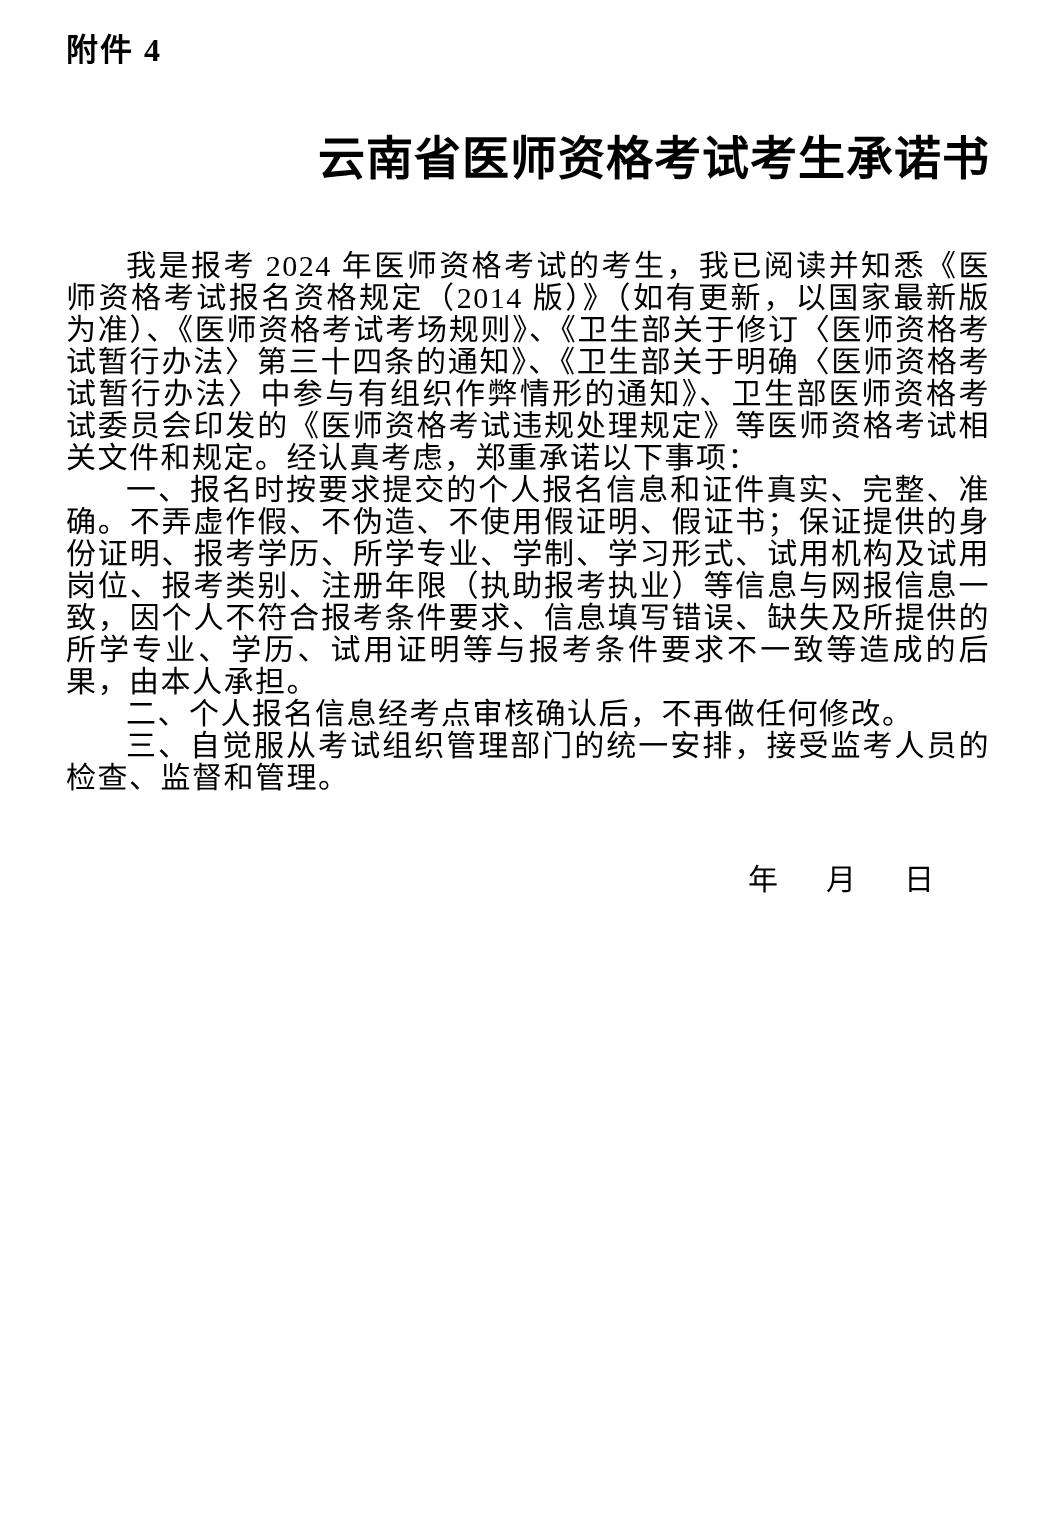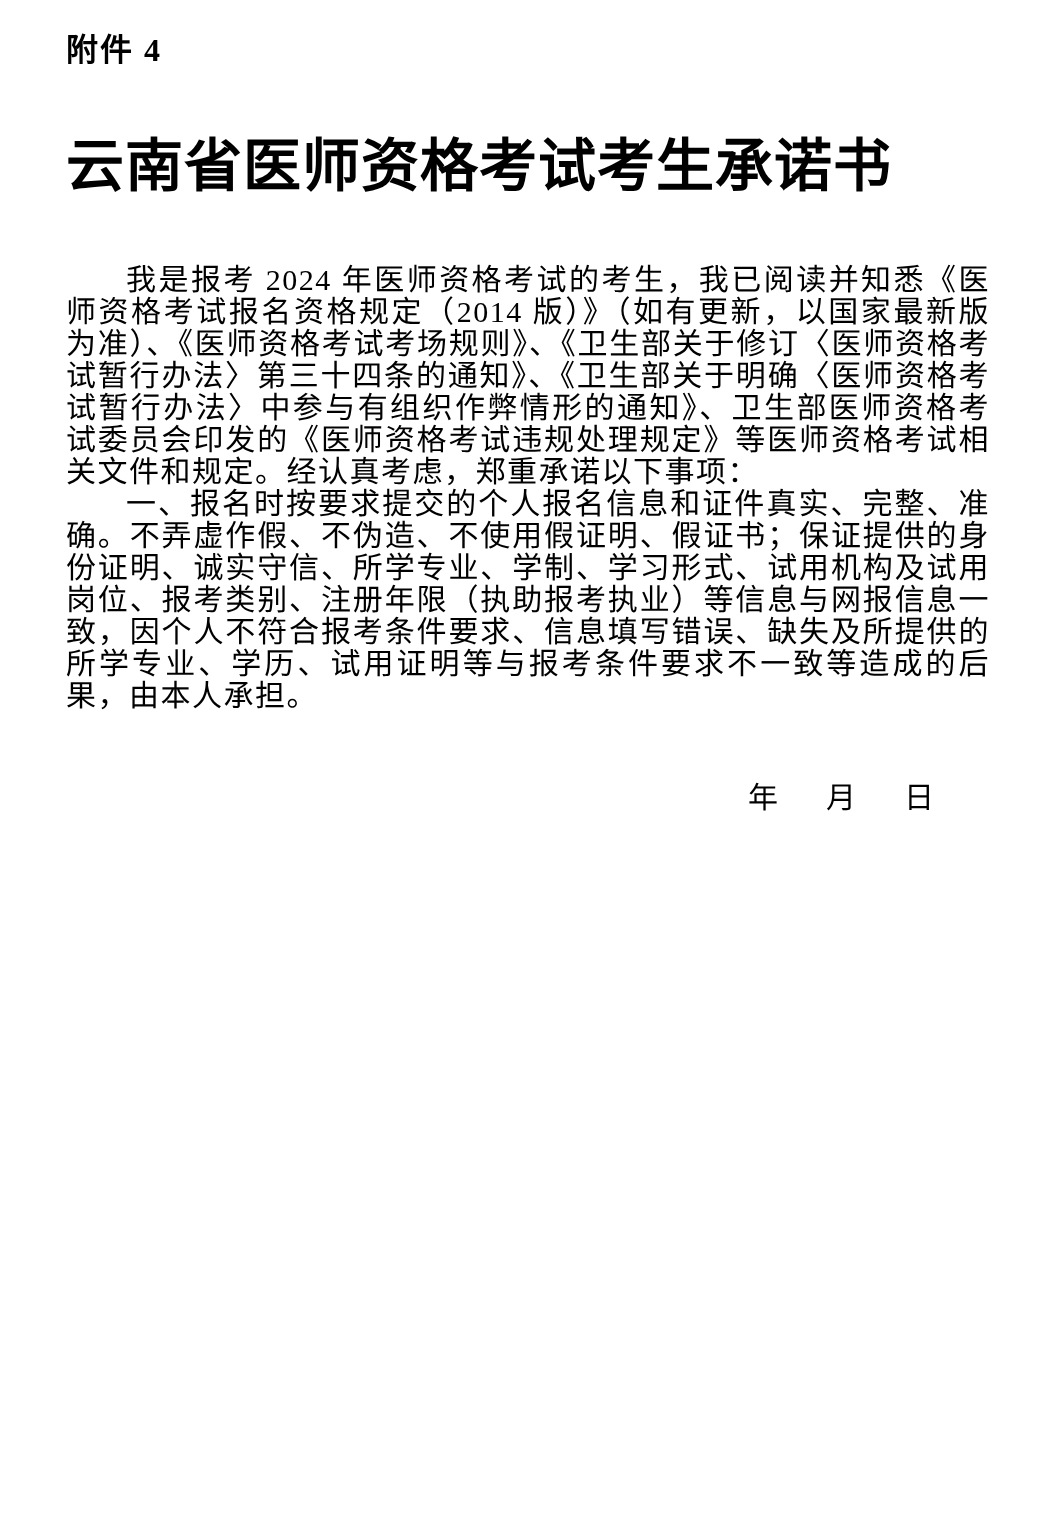--- a/index.html
+++ b/index.html
@@ -20,22 +20,22 @@
     padding: 28px 64px 0 66px;
   }
   .attachment-label {
     font-size: 32px;
     font-weight: 600;
     letter-spacing: 2px;
     line-height: 1.4;
   }
   .doc-title {
     margin: 56px 0 0 0;
-    text-align: left;
-    font-size: 58px;
+    text-align: right;
+    font-size: 47px;
     font-weight: bold;
     letter-spacing: 1px;
     line-height: 1.3;
   }
   .doc-body {
     margin-top: 60px;
     font-size: 30px;
     line-height: 32px;
     text-align: justify;
     text-justify: inter-ideograph;
@@ -70,19 +70,21 @@
 </head>
 <body>
 
 <div class="page">
   <div class="attachment-label">附件 4</div>
 
   <h1 class="doc-title">云南省医师资格考试考生承诺书</h1>
 
   <div class="doc-body" id="doc-body">
       <p>我是报考 2024 年医师资格考试的考生，我已阅读并知悉《医师资格考试报名资格规定（2014 版）》（如有更新，以国家最新版为准）、《医师资格考试考场规则》、《卫生部关于修订〈医师资格考试暂行办法〉第三十四条的通知》、《卫生部关于明确〈医师资格考试暂行办法〉中参与有组织作弊情形的通知》、卫生部医师资格考试委员会印发的《医师资格考试违规处理规定》等医师资格考试相关文件和规定。经认真考虑，郑重承诺以下事项：</p>
-      <p>一、报名时按要求提交的个人报名信息和证件真实、完整、准确。不弄虚作假、不伪造、不使用假证明、假证书；保证提供的身份证明、诚实守信、所学专业、学制、学习形式、试用机构及试用岗位、报考类别、注册年限（执助报考执业）等信息与网报信息一致，因个人不符合报考条件要求、信息填写错误、缺失及所提供的所学专业、学历、试用证明等与报考条件要求不一致等造成的后果，由本人承担。</p>
+      <p>一、报名时按要求提交的个人报名信息和证件真实、完整、准确。不弄虚作假、不伪造、不使用假证明、假证书；保证提供的身份证明、报考学历、所学专业、学制、学习形式、试用机构及试用岗位、报考类别、注册年限（执助报考执业）等信息与网报信息一致，因个人不符合报考条件要求、信息填写错误、缺失及所提供的所学专业、学历、试用证明等与报考条件要求不一致等造成的后果，由本人承担。</p>
+      <p>二、个人报名信息经考点审核确认后，不再做任何修改。</p>
+      <p>三、自觉服从考试组织管理部门的统一安排，接受监考人员的检查、监督和管理。</p>
     </div>
 
   <div class="signature-block">
     <div class="date-line" id="date-line"><span class="date-label">年</span><span class="date-label">月</span><span class="date-label">日</span></div>
   </div>
 </div>
 
 </body></html>

